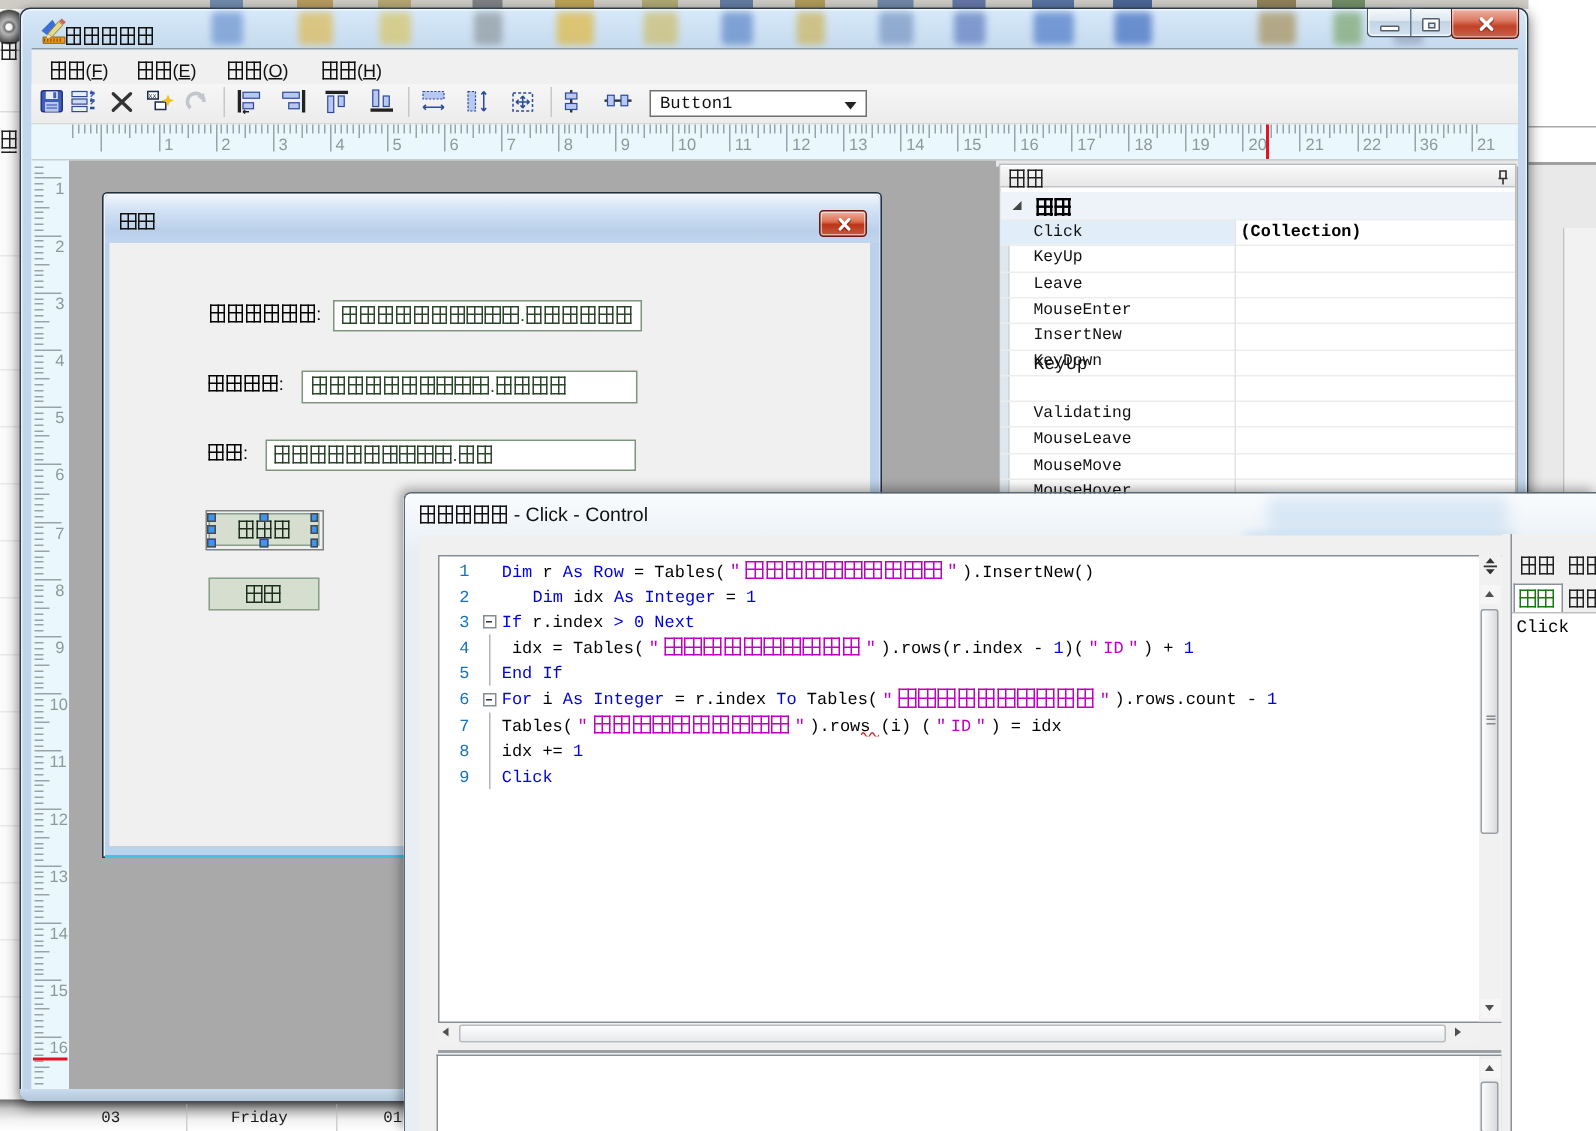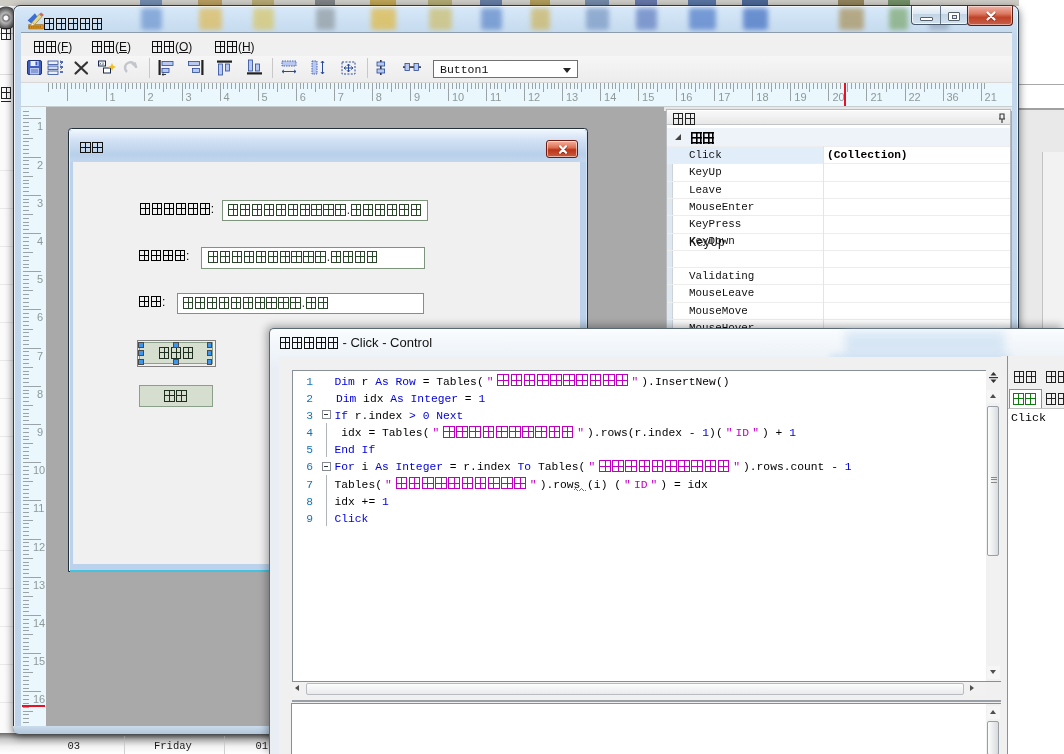--- a/index.html
+++ b/index.html
@@ -718,21 +718,21 @@
 <div class="a" style="left:0;top:36.2px;width:156px;height:17.3px;background:#e2edfa"></div>
 <div class="a" style="left:0;top:36.0px;width:342.5px;height:1px;background:#ededed"></div>
 <div class="a mono" style="left:22px;top:38.9px;font-size:10.9px;color:#111">Click</div>
 <div class="a" style="left:0;top:53.3px;width:342.5px;height:1px;background:#ededed"></div>
 <div class="a mono" style="left:22px;top:56.2px;font-size:10.9px;color:#111">KeyUp</div>
 <div class="a" style="left:0;top:70.6px;width:342.5px;height:1px;background:#ededed"></div>
 <div class="a mono" style="left:22px;top:73.5px;font-size:10.9px;color:#111">Leave</div>
 <div class="a" style="left:0;top:87.9px;width:342.5px;height:1px;background:#ededed"></div>
 <div class="a mono" style="left:22px;top:90.8px;font-size:10.9px;color:#111">MouseEnter</div>
 <div class="a" style="left:0;top:105.2px;width:342.5px;height:1px;background:#ededed"></div>
-<div class="a mono" style="left:22px;top:108.1px;font-size:10.9px;color:#111">KeyPress</div>
+<div class="a mono" style="left:22px;top:108.1px;font-size:10.9px;color:#111">InsertNew</div>
 <div class="a" style="left:0;top:122.5px;width:342.5px;height:1px;background:#ededed"></div>
 <div class="a mono" style="left:22px;top:125.4px;font-size:10.9px;color:#111">KeyDown</div>
 <div class="a" style="left:0;top:139.8px;width:342.5px;height:1px;background:#ededed"></div>
 <div class="a mono" style="left:22px;top:126px;font-size:12px;color:#111">KeyUp</div>
 <div class="a" style="left:0;top:157.1px;width:342.5px;height:1px;background:#ededed"></div>
 <div class="a mono" style="left:22px;top:160.0px;font-size:10.9px;color:#111">Validating</div>
 <div class="a" style="left:0;top:174.4px;width:342.5px;height:1px;background:#ededed"></div>
 <div class="a mono" style="left:22px;top:177.3px;font-size:10.9px;color:#111">MouseLeave</div>
 <div class="a" style="left:0;top:191.7px;width:342.5px;height:1px;background:#ededed"></div>
 <div class="a mono" style="left:22px;top:194.6px;font-size:10.9px;color:#111">MouseMove</div>
@@ -745,21 +745,21 @@
 <div class="a" style="left:269px;top:328px;width:795px;height:426px;background:linear-gradient(#fafcfe,#ecf2f8 30px,#e8eef4 40px);border:1px solid #5a6875;border-right:none;border-bottom:none;border-radius:5px 0 0 0;box-shadow:-2px -2px 8px rgba(0,0,0,.35)">
 <div class="a" style="left:575px;top:2px;width:160px;height:24px;background:#bcd6ee;opacity:.5;filter:blur(5px)"></div>
 <div class="a" style="left:560px;top:26px;width:180px;height:4px;background:#9ec4e8;opacity:.5;filter:blur(3px)"></div>
 <div class="a" style="left:9px;top:6px;color:#111;font-size:12px"><i class="g"></i><i class="g"></i><i class="g"></i><i class="g"></i><i class="g"></i><span style="font-family:'Liberation Sans',sans-serif;font-size:13px"> - Click - Control</span></div>
 <div class="a" style="left:8.5px;top:28px;width:786.5px;height:398px;background:#f0f0f0"></div>
 <div class="a" style="left:21.5px;top:40.5px;width:711px;height:312px;background:#fff;border:1px solid #888f96"></div>
 </div>
 <div class="a mono cl" style="left:303px;top:373.6px;width:10px;text-align:right;color:#1673bb">1</div>
 <div class="a mono cl" style="left:334.5px;top:373.6px;color:#000"><span style="color:#0000e0">Dim</span><span> r </span><span style="color:#0000e0">As Row</span><span> = Tables(</span><span style="color:#c000c0"><b class="Q">"</b><i class="g2"></i><i class="g2"></i><i class="g2"></i><i class="g2"></i><i class="g2"></i><i class="g2"></i><i class="g2"></i><i class="g2"></i><i class="g2"></i><i class="g2"></i><b class="Q">"</b></span><span>).InsertNew()</span></div>
 <div class="a mono cl" style="left:303px;top:390.8px;width:10px;text-align:right;color:#1673bb">2</div>
-<div class="a mono cl" style="left:336px;top:390.8px;color:#000"><span style="color:#0000e0">Dim</span><span> idx </span><span style="color:#0000e0">As Integer</span><span> = </span><span style="color:#0000e0">1</span></div>
+<div class="a mono cl" style="left:355px;top:390.8px;color:#000"><span style="color:#0000e0">Dim</span><span> idx </span><span style="color:#0000e0">As Integer</span><span> = </span><span style="color:#0000e0">1</span></div>
 <div class="a mono cl" style="left:303px;top:407.9px;width:10px;text-align:right;color:#1673bb">3</div>
 <div class="a mono cl" style="left:334.5px;top:407.9px;color:#000"><span style="color:#0000e0">If</span><span> r.index </span><span style="color:#0000e0">&gt;</span><span> </span><span style="color:#0000e0">0</span><span> </span><span style="color:#0000e0">Next</span></div>
 <div class="a mono cl" style="left:303px;top:425.1px;width:10px;text-align:right;color:#1673bb">4</div>
 <div class="a mono cl" style="left:334.5px;top:425.1px;color:#000"><span> idx = Tables(</span><span style="color:#c000c0"><b class="Q">"</b><i class="g2"></i><i class="g2"></i><i class="g2"></i><i class="g2"></i><i class="g2"></i><i class="g2"></i><i class="g2"></i><i class="g2"></i><i class="g2"></i><i class="g2"></i><b class="Q">"</b></span><span>).rows(r.index - </span><span style="color:#0000e0">1</span><span>)(</span><span style="color:#c000c0"><b class="Q">"</b>ID<b class="Q">"</b></span><span>) + </span><span style="color:#0000e0">1</span></div>
 <div class="a mono cl" style="left:303px;top:442.2px;width:10px;text-align:right;color:#1673bb">5</div>
 <div class="a mono cl" style="left:334.5px;top:442.2px;color:#000"><span style="color:#0000e0">End If</span></div>
 <div class="a mono cl" style="left:303px;top:459.4px;width:10px;text-align:right;color:#1673bb">6</div>
 <div class="a mono cl" style="left:334.5px;top:459.4px;color:#000"><span style="color:#0000e0">For</span><span> i </span><span style="color:#0000e0">As Integer</span><span> = r.index </span><span style="color:#0000e0">To</span><span> Tables(</span><span style="color:#c000c0"><b class="Q">"</b><i class="g2"></i><i class="g2"></i><i class="g2"></i><i class="g2"></i><i class="g2"></i><i class="g2"></i><i class="g2"></i><i class="g2"></i><i class="g2"></i><i class="g2"></i><b class="Q">"</b></span><span>).rows.count - </span><span style="color:#0000e0">1</span></div>
 <div class="a mono cl" style="left:303px;top:476.5px;width:10px;text-align:right;color:#1673bb">7</div>
 <div class="a mono cl" style="left:334.5px;top:476.5px;color:#000"><span>Tables(</span><span style="color:#c000c0"><b class="Q">"</b><i class="g2"></i><i class="g2"></i><i class="g2"></i><i class="g2"></i><i class="g2"></i><i class="g2"></i><i class="g2"></i><i class="g2"></i><i class="g2"></i><i class="g2"></i><b class="Q">"</b></span><span>).rows (i) (</span><span style="color:#c000c0"><b class="Q">"</b>ID<b class="Q">"</b></span><span>) = idx</span></div>

